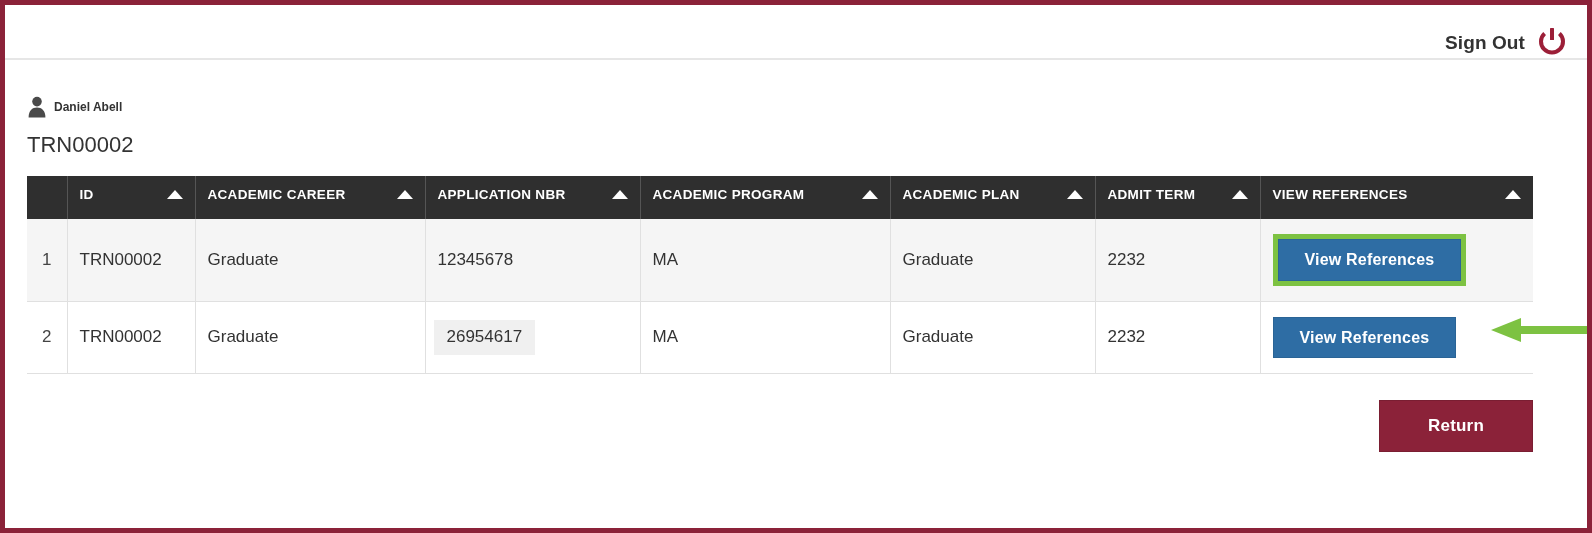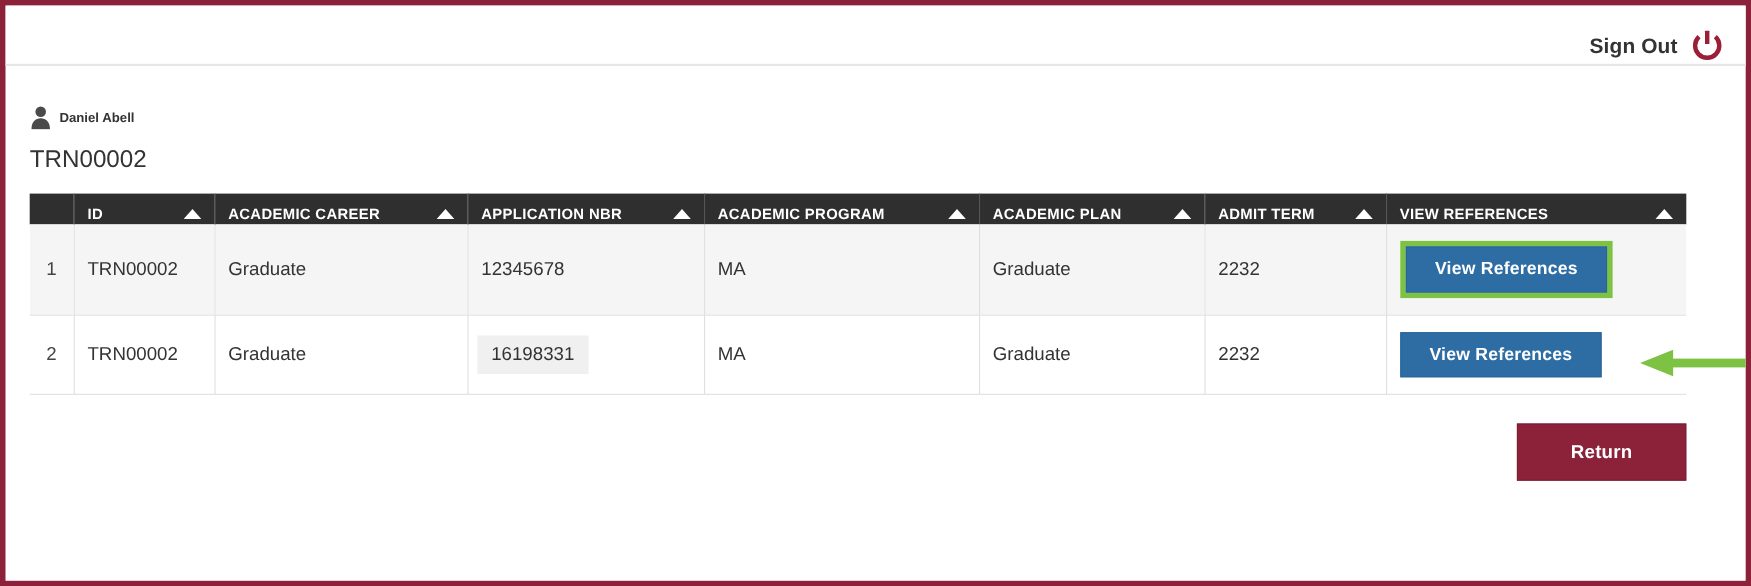--- a/index.html
+++ b/index.html
@@ -104,21 +104,21 @@
     table-layout: fixed;
   }
   table.grid thead th {
     background: #2f2f2f;
     color: #ffffff;
     font-size: 13.5px;
     font-weight: bold;
     text-transform: uppercase;
     letter-spacing: 0.3px;
     text-align: left;
-    padding: 11px 10px 2px 12px;
+    padding: 11px 10px 17px 12px;
     border-right: 1px solid #555555;
     vertical-align: middle;
     white-space: nowrap;
   }
   table.grid thead th:last-child { border-right: none; }
   table.grid thead th.rownum-h { width: 40px; padding: 11px 4px; }
 
   .th-inner {
     display: flex;
     align-items: center;
@@ -318,21 +318,21 @@
                 <span class="btn-blue">View References</span>
               </span>
             </td>
           </tr>
 
           <tr>
             <td class="rownum">2</td>
             <td>TRN00002</td>
             <td>Graduate</td>
             <td>
-              <span class="boxed-value">16198331</span>
+              <span class="boxed-value">26954617</span>
             </td>
             <td>MA</td>
             <td>Graduate</td>
             <td>2232</td>
             <td class="ref-cell">
               <span class="btn-wrap plain">
                 <span class="btn-blue">View References</span>
               </span>
             </td>
           </tr>

